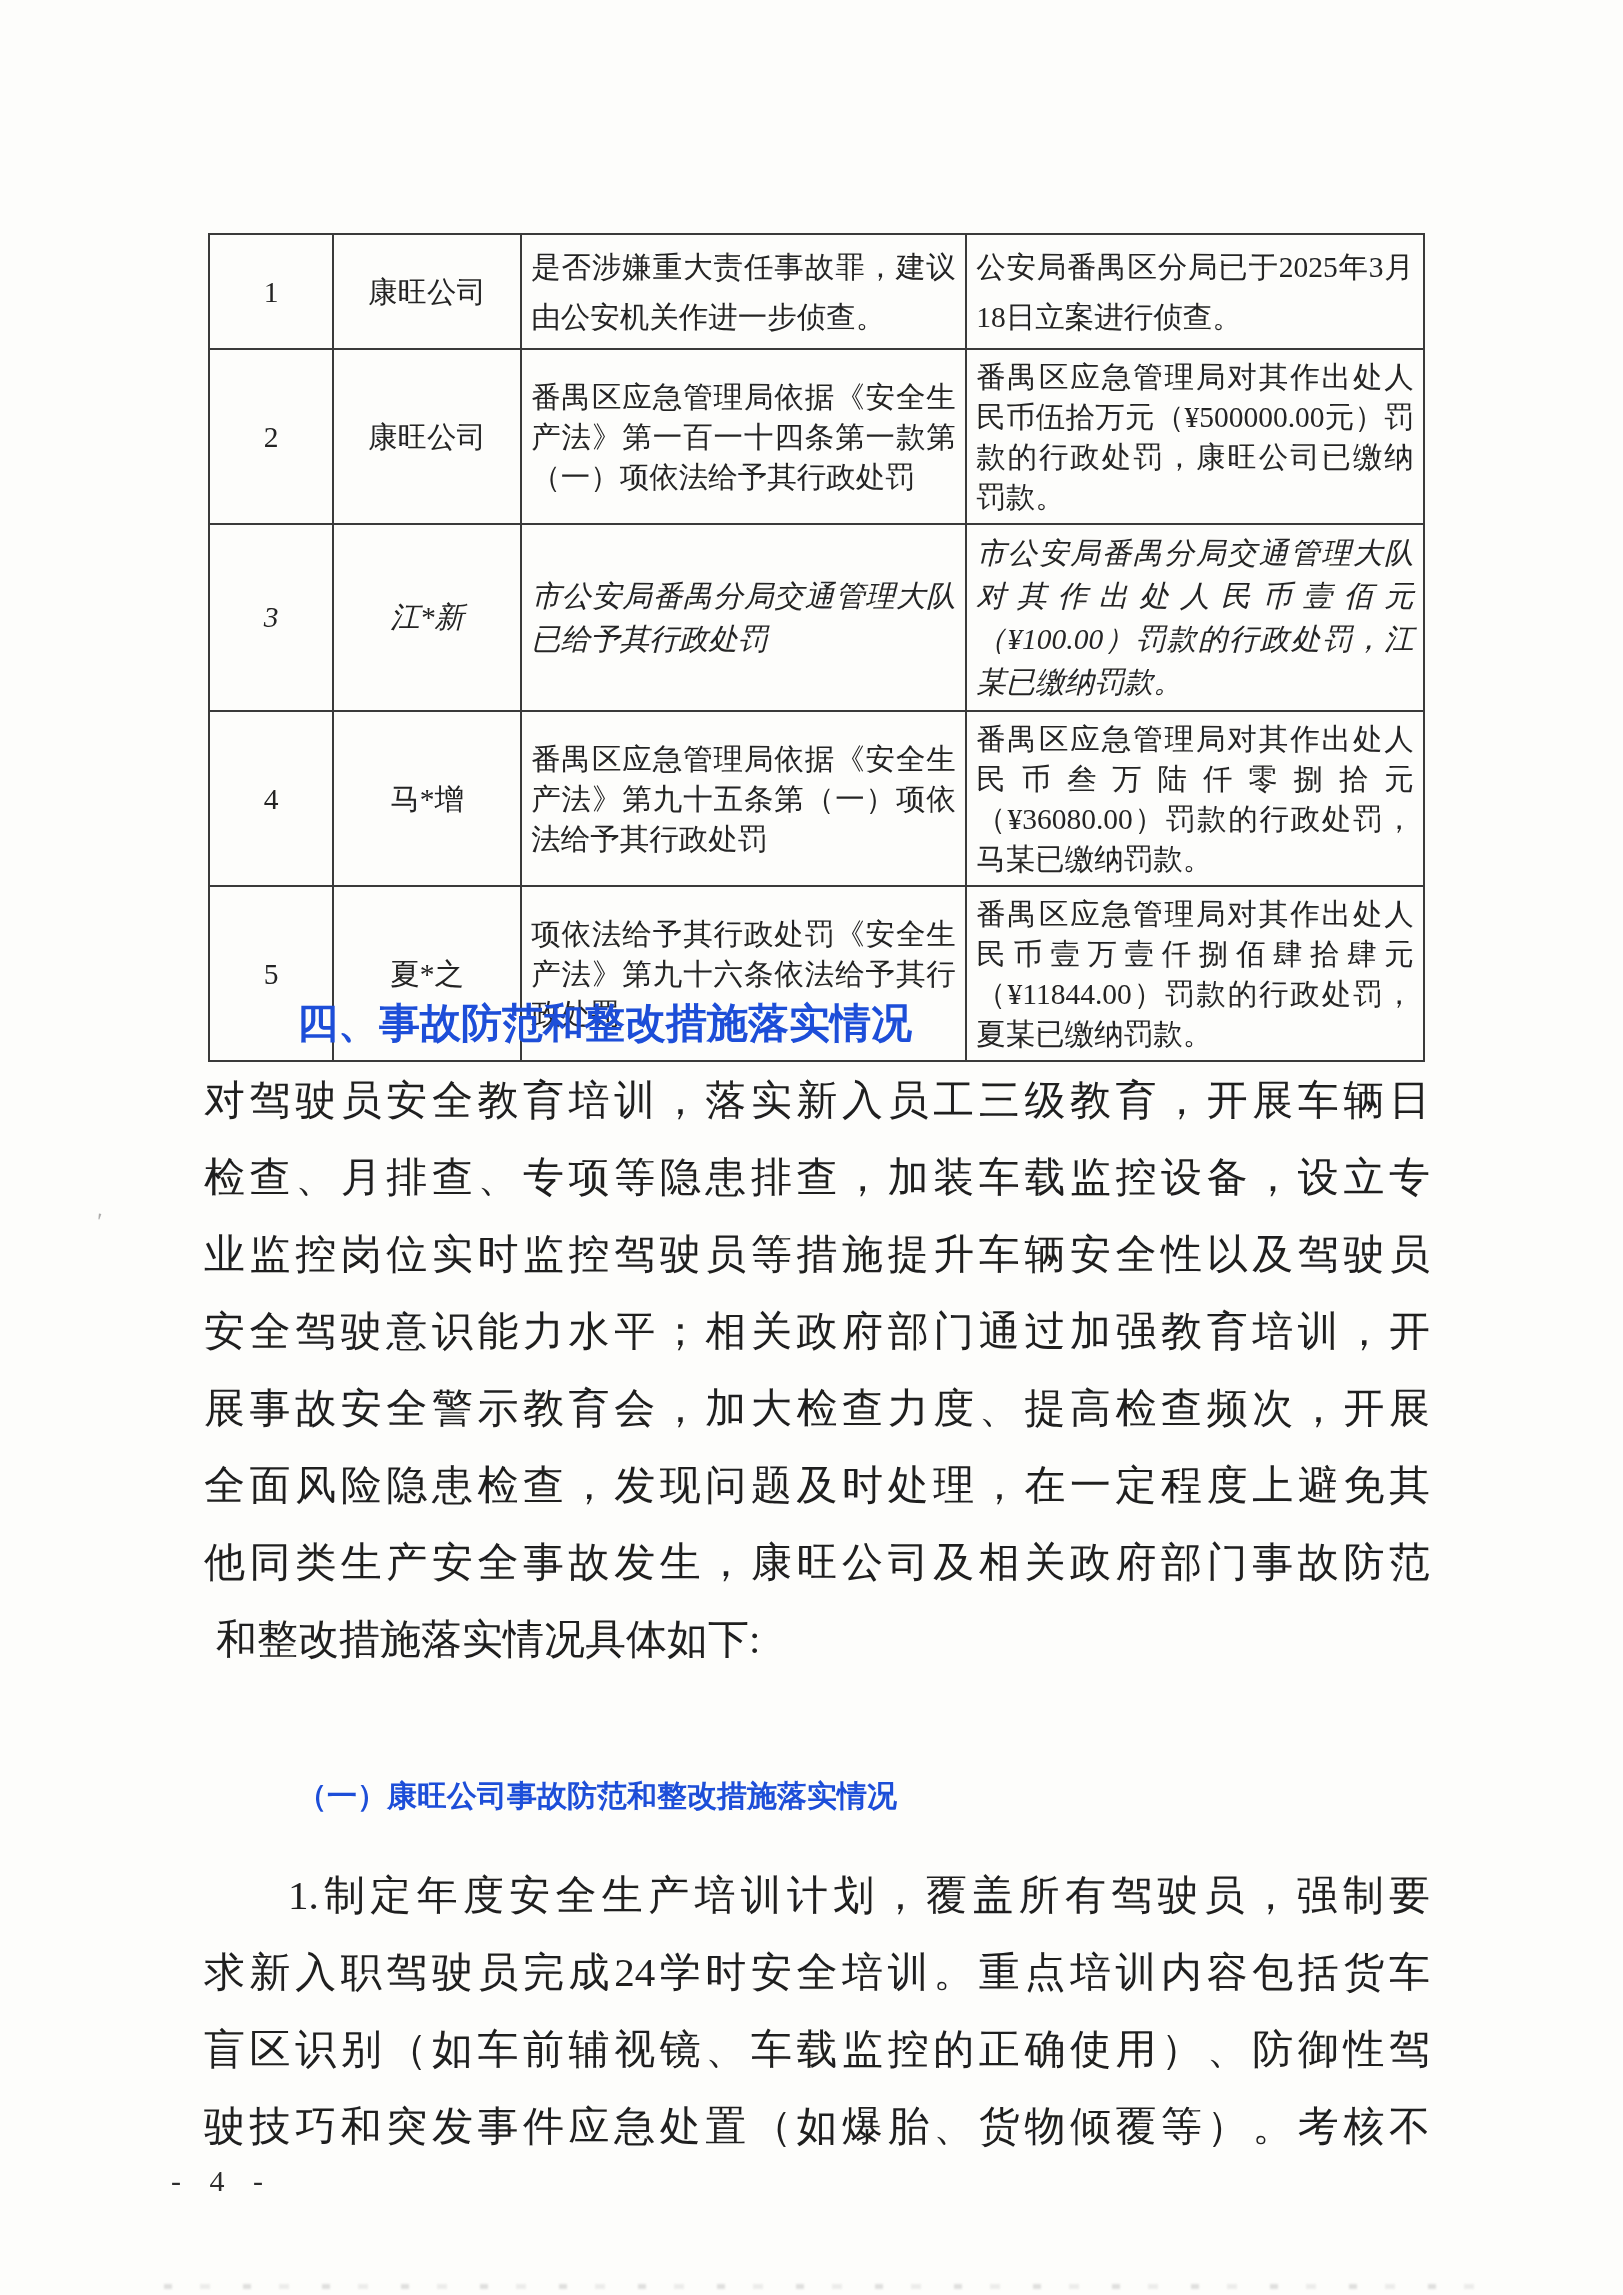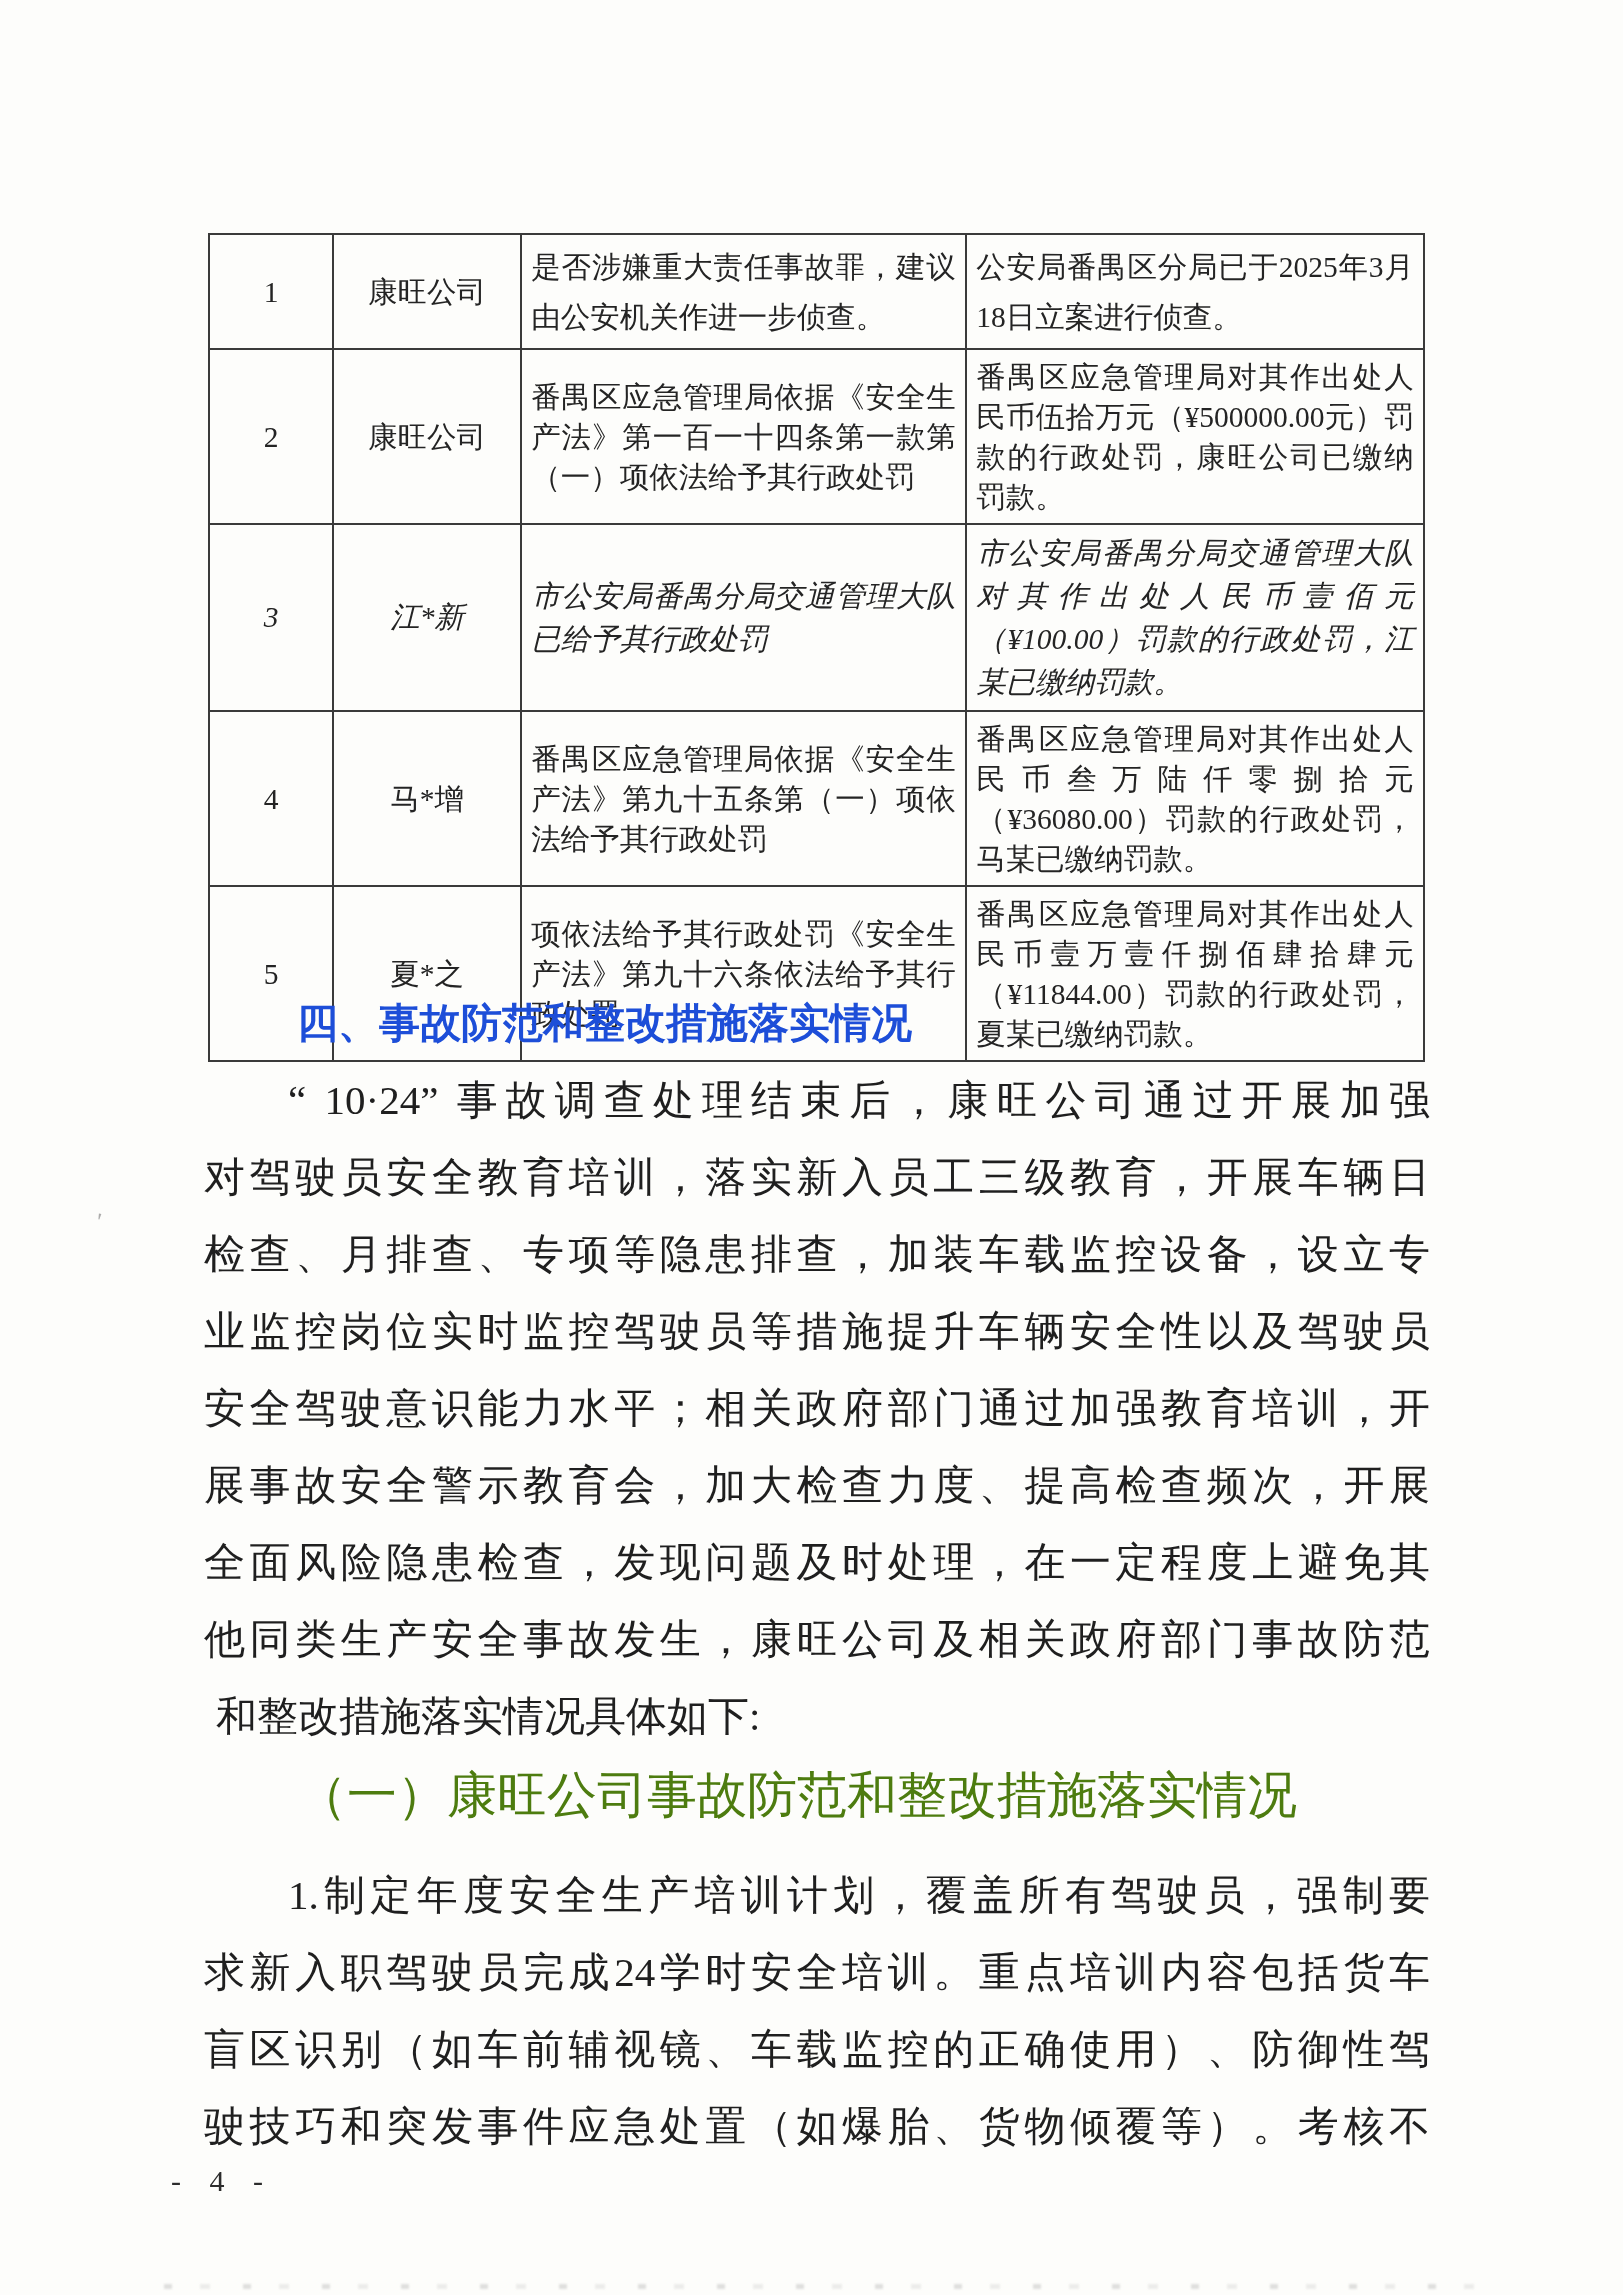--- a/index.html
+++ b/index.html
@@ -37,22 +37,22 @@
     position:absolute;left:204px;width:1226px;height:77px;
     line-height:77px;font-size:41px;
     white-space:normal;
   }
   .h1-line{
     font-family:"Liberation Sans","DejaVu Sans",sans-serif;
     font-weight:700;font-size:41px;
     padding-left:93px;color:#1d4ed8;
   }
   .h2-line{
-    font-weight:400;font-size:50px;
-    padding-left:93px;color:#4d7c0f;
+    font-weight:700;font-size:30px;
+    padding-left:93px;color:#1d4ed8;
   }
   .para{position:absolute;left:204px;width:1226px;}
   .para .line{
     height:77px;line-height:77px;font-size:41px;
     text-align:justify;text-align-last:justify;
     text-justify:inter-character;
   }
   .para .line.indent{padding-left:84px;}
   .para .line.end{text-align-last:left;margin-left:12px;}
   
@@ -115,21 +115,20 @@
           <td class="c-name">夏*之</td>
           <td class="c-measure">项依法给予其行政处罚《安全生产法》第九十六条依法给予其行政处罚</td>
           <td class="c-result">番禺区应急管理局对其作出处人民币壹万壹仟捌佰肆拾肆元（¥11844.00）罚款的行政处罚，夏某已缴纳罚款。</td>
         </tr>
       </tbody>
   </table>
 
   <div class="flowline h1-line" style="top:985px">四、事故防范和整改措施落实情况</div>
 
   <div class="para" id="para1" style="top:1062px">
-      <div class="line indent">“ 10·24” 事故调查处理结束后，康旺公司通过开展加强</div>
       <div class="line">对驾驶员安全教育培训，落实新入员工三级教育，开展车辆日</div>
       <div class="line">检查、月排查、专项等隐患排查，加装车载监控设备，设立专</div>
       <div class="line">业监控岗位实时监控驾驶员等措施提升车辆安全性以及驾驶员</div>
       <div class="line">安全驾驶意识能力水平；相关政府部门通过加强教育培训，开</div>
       <div class="line">展事故安全警示教育会，加大检查力度、提高检查频次，开展</div>
       <div class="line">全面风险隐患检查，发现问题及时处理，在一定程度上避免其</div>
       <div class="line">他同类生产安全事故发生，康旺公司及相关政府部门事故防范</div>
       <div class="line end">和整改措施落实情况具体如下:</div>
     </div>
 

